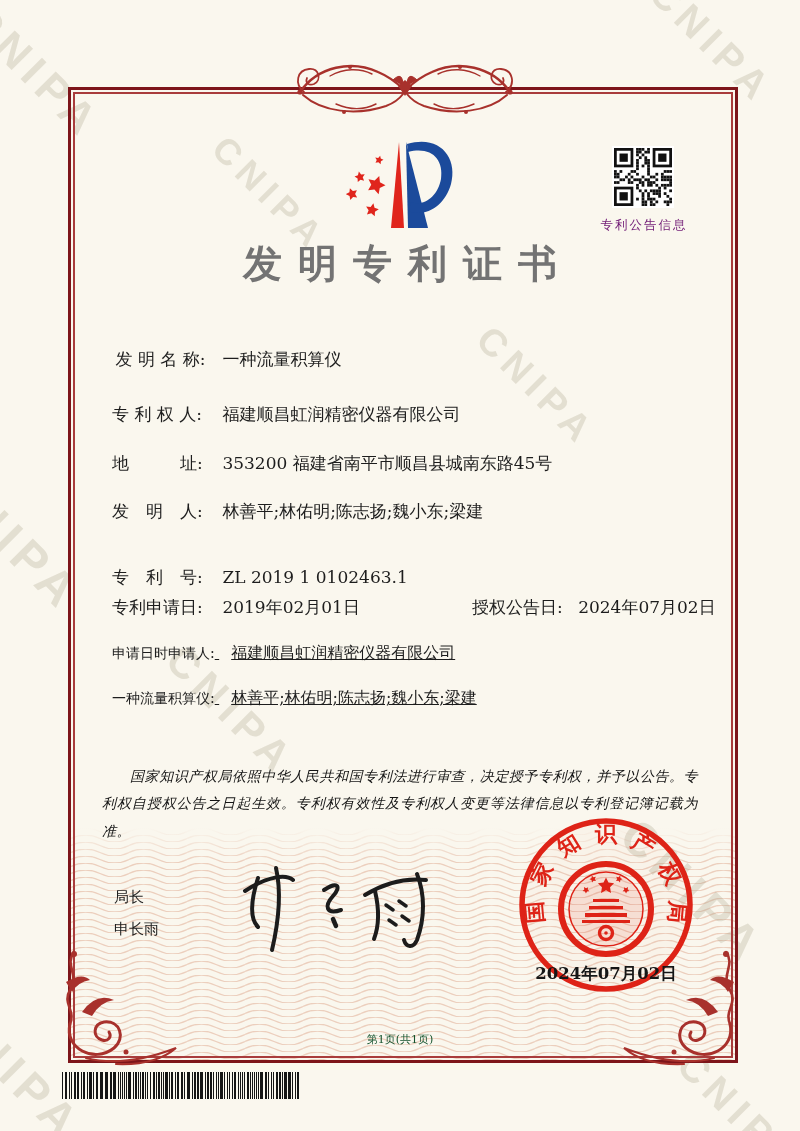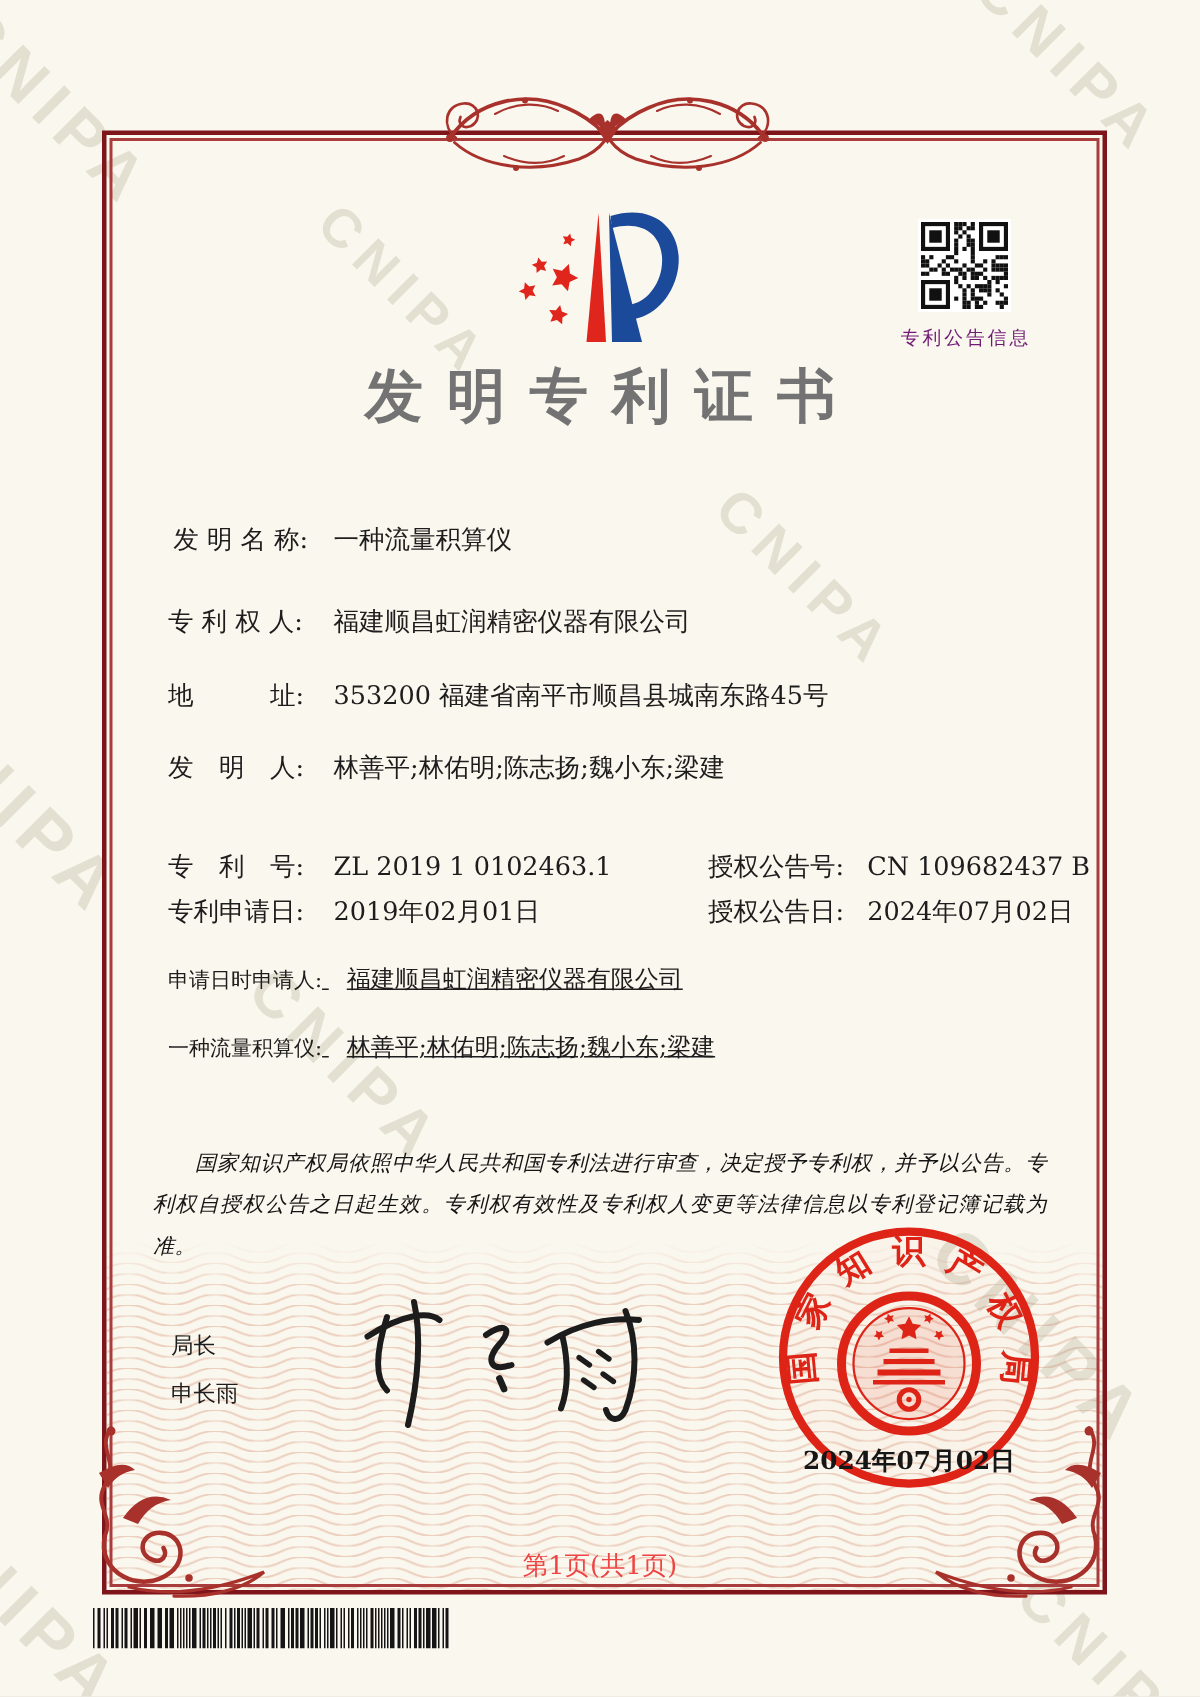--- a/index.html
+++ b/index.html
@@ -47,21 +47,21 @@
              font-size:14px;font-style:italic;line-height:1.95;letter-spacing:.4px;
              text-align:justify;text-indent:2em;color:#141414;}
 
   .signer{position:absolute;left:114px;top:890px;z-index:3;font-size:15px;line-height:1;}
   .signer .name{margin-top:17px;}
   .signature{position:absolute;left:228px;top:860px;z-index:3;}
 
   .seal{position:absolute;left:513px;top:812px;z-index:3;}
 
   .footer{position:absolute;left:0;top:1032px;width:800px;z-index:3;text-align:center;
-          font-size:17px;color:#ef4444;}
+          font-size:11px;color:#14532d;}
   .barcode{position:absolute;left:62px;top:1072px;z-index:3;}
 </style>
 </head>
 <body>
 
 <div class="page">
 
   <span class="wm" style="left:-8px;top:-6px;font-size:44px;">CNIPA</span>
   <span class="wm" style="left:672px;top:-30px;font-size:40px;">CNIPA</span>
   <span class="wm" style="left:233px;top:128px;font-size:36px;">CNIPA</span>
@@ -307,24 +307,20 @@
       <span class="lbl">地　　　址:</span>
       <span class="val">353200 福建省南平市顺昌县城南东路45号</span>
     </div>
     <div class="row r4">
       <span class="lbl">发　明　人:</span>
       <span class="val">林善平;林佑明;陈志扬;魏小东;梁建</span>
     </div>
     <div class="row r5">
       <span class="lbl">专　利　号:</span>
       <span class="val">ZL 2019 1 0102463.1</span>
-      <span class="col2">
-        <span class="lbl2">授权公告号:</span>
-        <span class="val">CN 109682437 B</span>
-      </span>
     </div>
     <div class="row r6">
       <span class="lbl">专利申请日:</span>
       <span class="val">2019年02月01日</span>
       <span class="col2">
         <span class="lbl2">授权公告日:</span>
         <span class="val">2024年07月02日</span>
       </span>
     </div>
     <div class="row r7 small">

